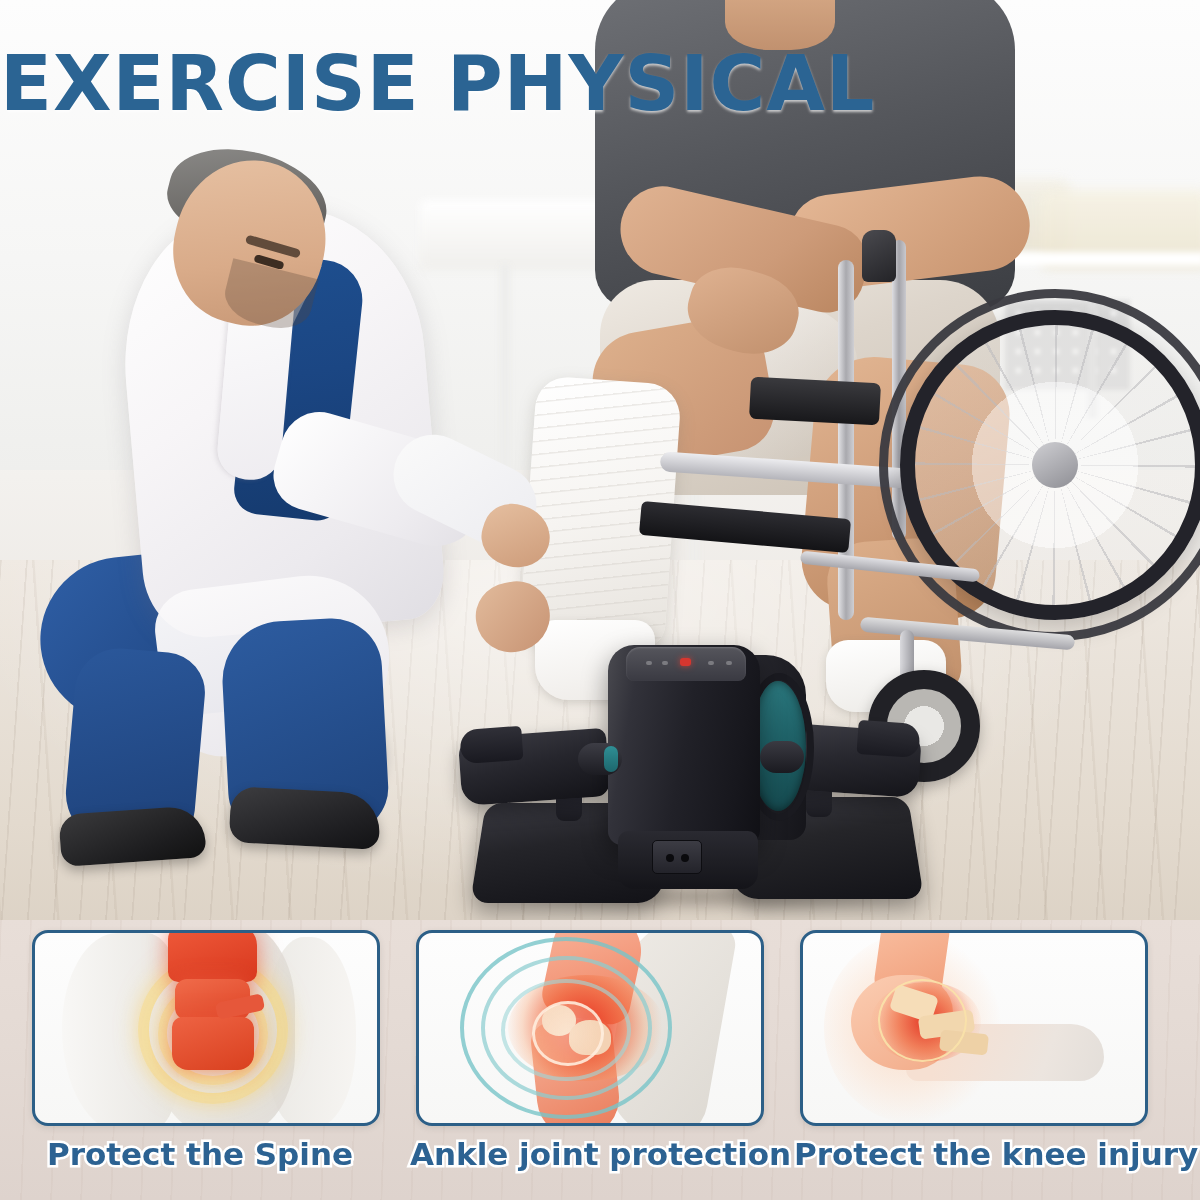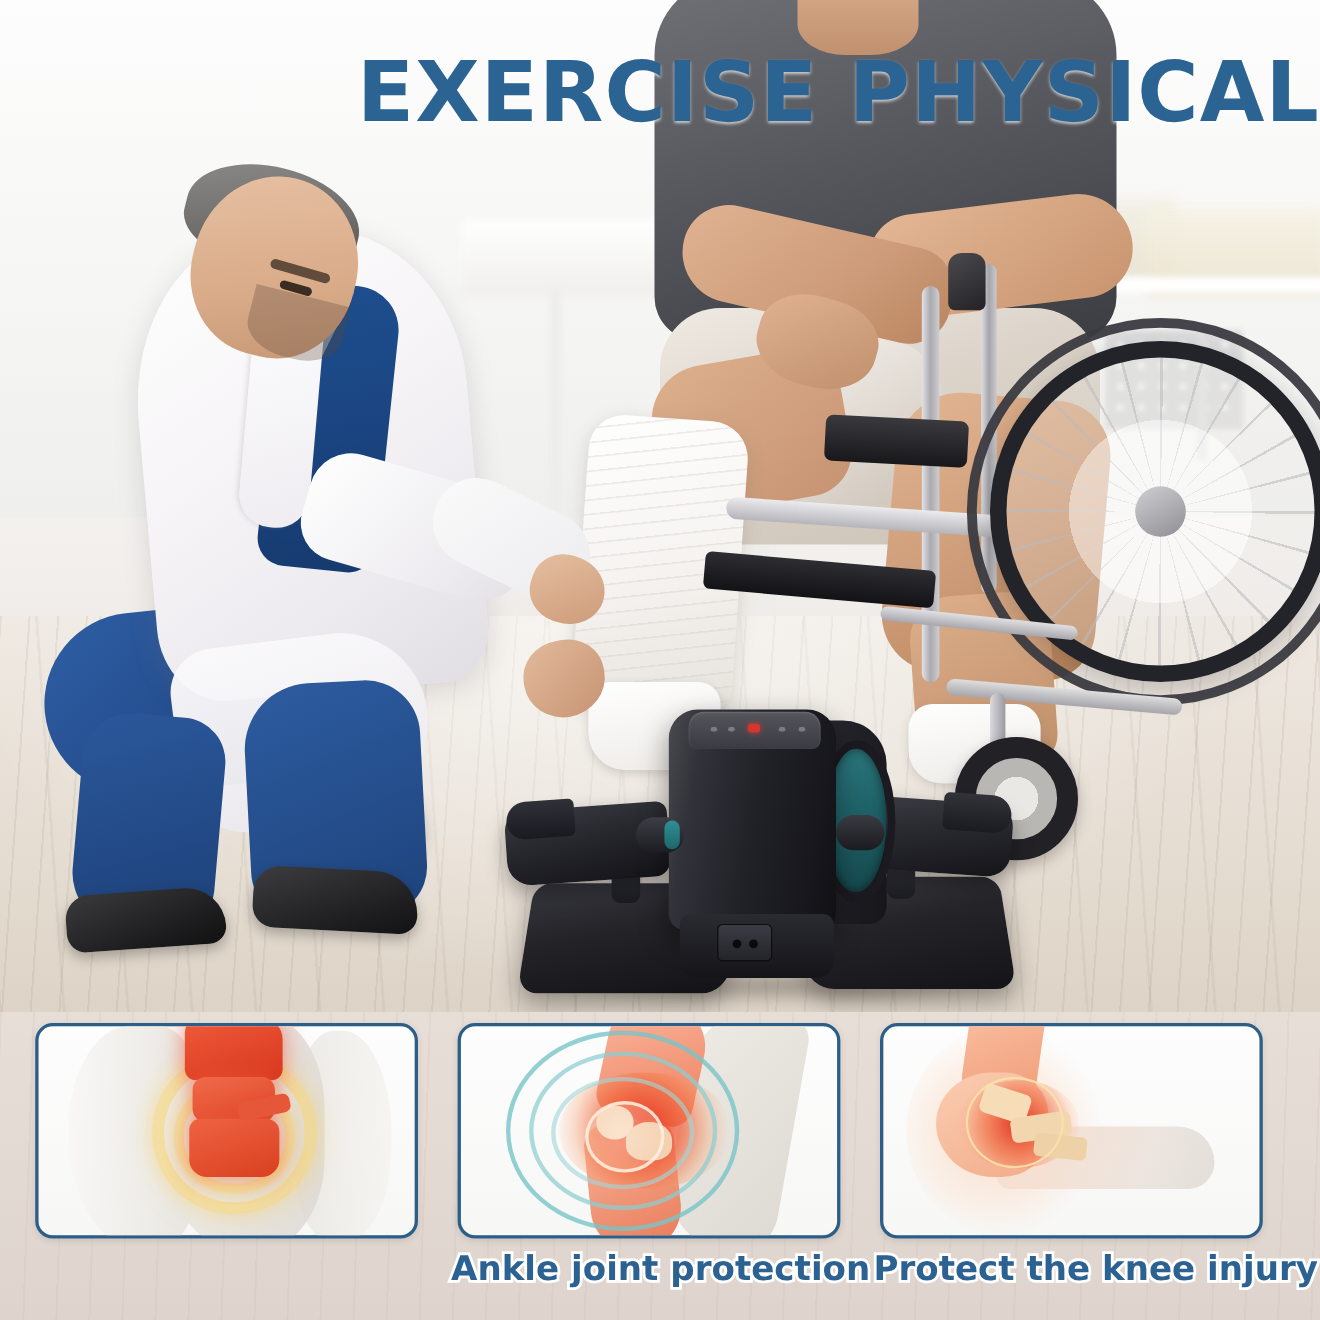--- a/index.html
+++ b/index.html
@@ -516,21 +516,21 @@
     background:linear-gradient(180deg,#36363f,#1b1b21); border-radius:8px;
   }
   .dev-shadow {
     position:absolute; left:30px; top:252px; width:460px; height:38px;
     background:radial-gradient(ellipse at 50% 50%, rgba(60,52,44,.40), rgba(60,52,44,0) 70%);
     filter:blur(5px);
   }
 
   
   .title-wrap {
-    position:absolute; left:0; top:46px; width:1200px; text-align:right;
+    position:absolute; left:0; top:46px; width:1200px; text-align:left;
     pointer-events:none;
   }
   .title-line1 {
     font-size:76px; font-weight:bold; letter-spacing:1px;
     color:#2b6493;
     line-height:1.0;
     text-shadow:0 2px 3px rgba(255,255,255,.7);
     font-family:"DejaVu Sans", sans-serif;
   }
   .title-line2 {
@@ -862,19 +862,20 @@
           <div class="ankle-foot"></div>
           <div class="ankle-heel"></div>
           <div class="ankle-hot"></div>
           <div class="ankle-bone-a"></div>
           <div class="ankle-bone-b"></div>
           <div class="ankle-bone-c"></div>
           <div class="ankle-circle"></div>
         </div>
       </div>
 
+      <div class="b-caption c1">Protect the Spine</div>
       <div class="b-caption c2">Ankle joint protection</div>
       <div class="b-caption c3">Protect the knee injury</div>
 
     </div>
   </div>
 
 </div>
 
 </body></html>

